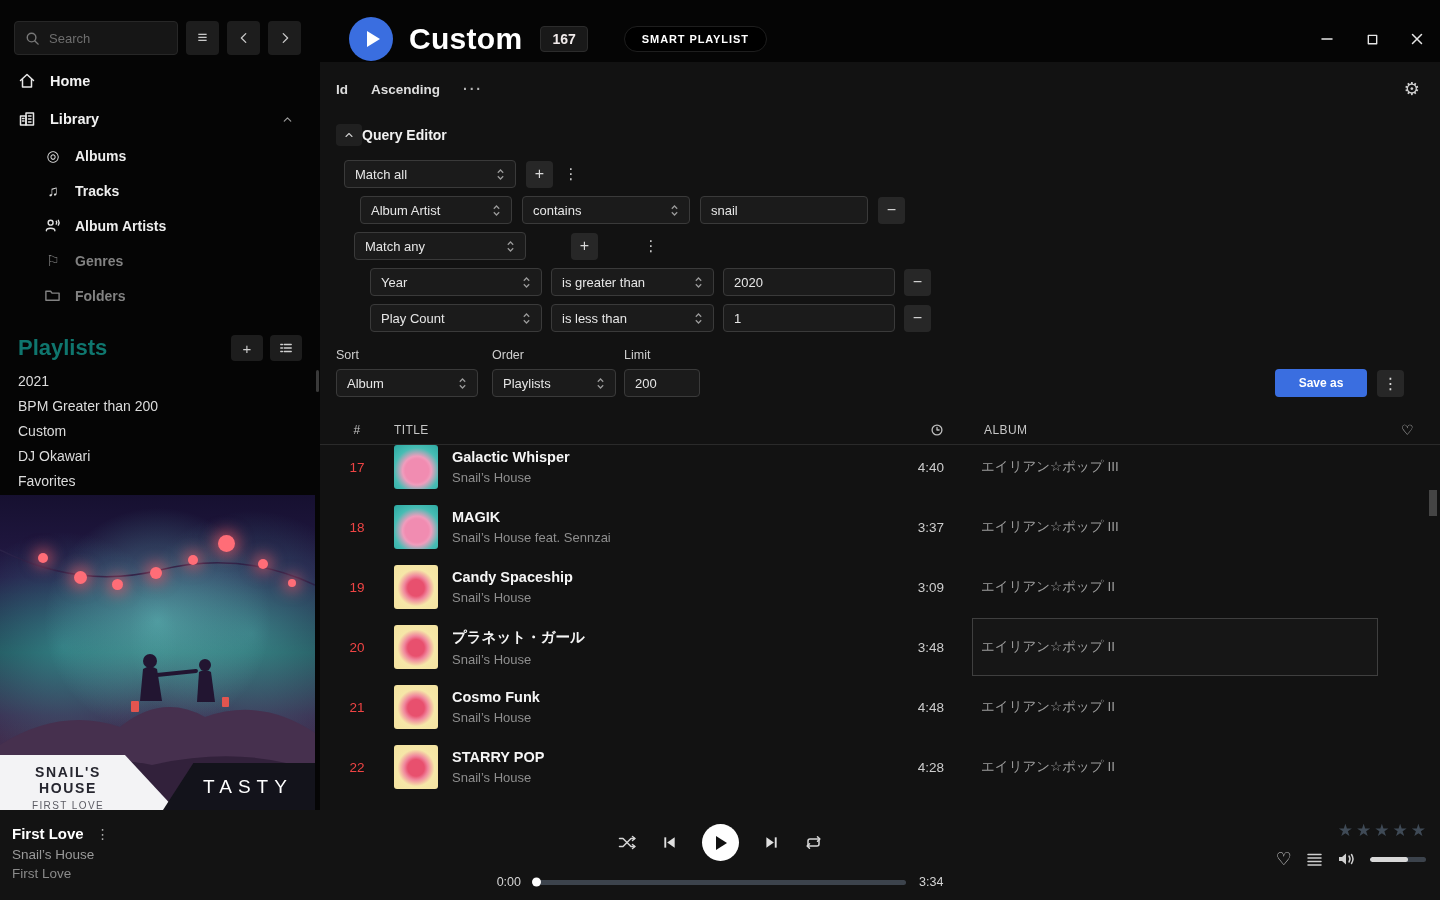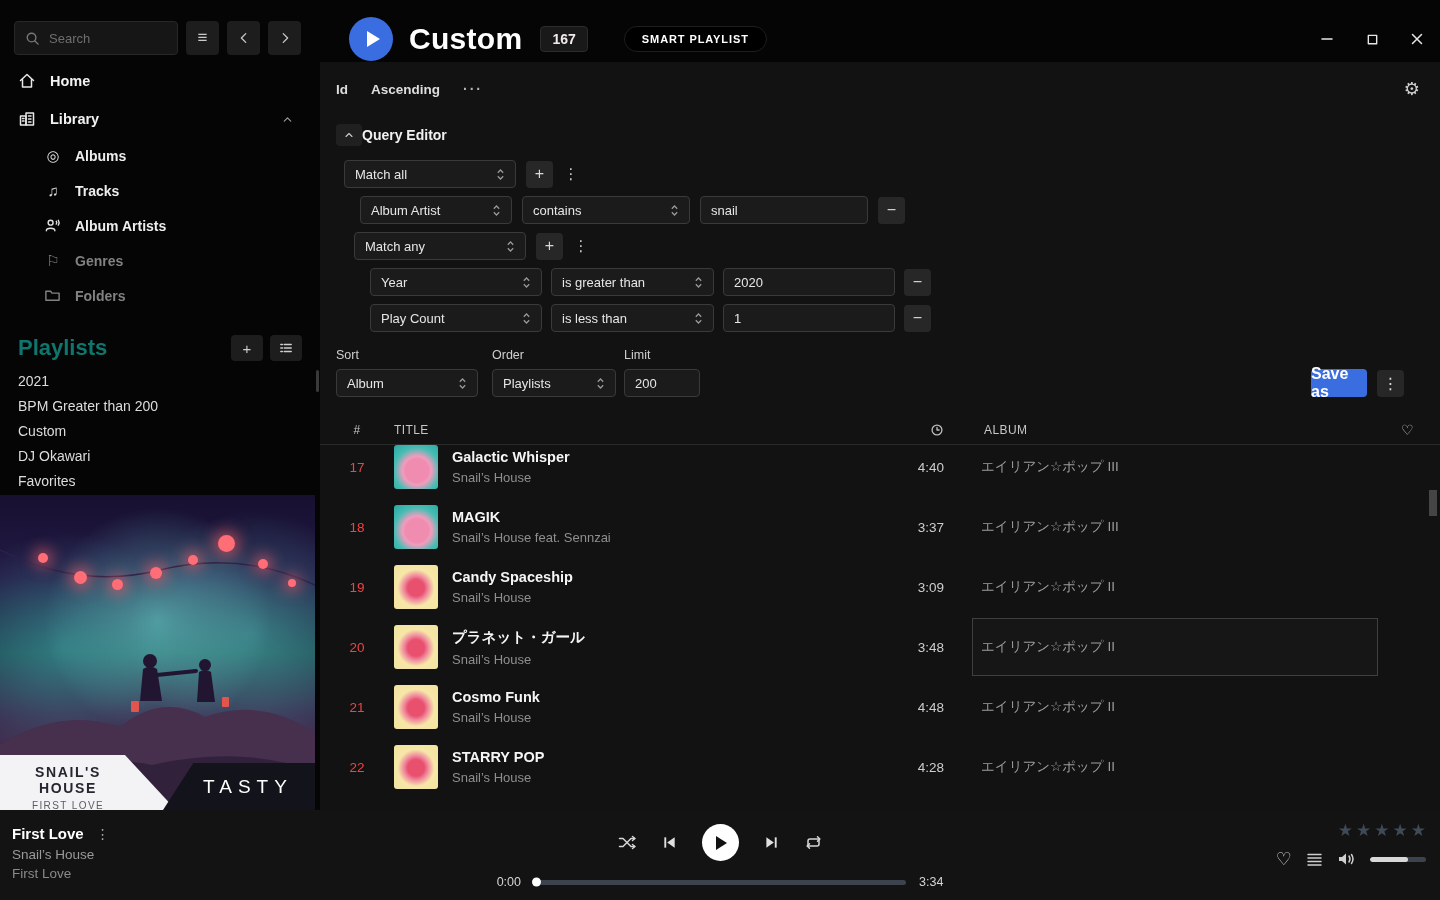--- a/index.html
+++ b/index.html
@@ -87,22 +87,22 @@
   .select { justify-content:space-between; }
   .chev { stroke:#9a9a9a; fill:none; stroke-width:1.4; }
   .mini-btn { width:27px; height:27px; background:#272727; border-radius:4px; color:#d9d9d9;
     display:flex; align-items:center; justify-content:center; font-size:16px; font-weight:400; }
   .dots-plain { width:16px; text-align:center; color:#c9c9c9; font-size:15px; }
   .gap10 { margin-left:10px; } .gap9 { margin-left:9px; }
 
   .sort-row { display:flex; align-items:flex-end; margin-top:16px; padding-right:20px; }
   .field { display:flex; flex-direction:column; }
   .field .flabel { font-size:12.5px; color:#cfcfcf; margin-bottom:7px; }
-  .save-btn { height:28px; background:var(--accent); border-radius:4px; color:#fff; font-size:16px; font-weight:700;
-    display:flex; align-items:center; justify-content:center; width:56px; }
+  .save-btn { height:28px; background:var(--accent); border-radius:4px; color:#fff; font-size:12px; font-weight:700;
+    display:flex; align-items:center; justify-content:center; width:92px; }
 
   
   .tracklist { margin-top:18px; }
   .t-header { display:grid; grid-template-columns:74px 488px 90px 468px; height:30px; align-items:center;
     border-bottom:1px solid #2a2a2a; color:#c6c6c6; font-size:12px; letter-spacing:.4px; font-weight:500; }
   .th-num { text-align:center; }
   .th-dur { display:flex; justify-content:flex-end; padding-right:28px; color:#bdbdbd; }
   .th-album { display:flex; align-items:center; justify-content:space-between; padding:0 26px 0 12px; }
   .th-heart { font-size:14px; color:#bdbdbd; }
   .t-body { height:352px; overflow:hidden; }
@@ -359,21 +359,21 @@
           </svg>
       </div>
       <div class="tinput gap10" style="width:168px;">
         <span>snail</span>
       </div>
       <div class="mini-btn gap10">
           <span>−</span>
         </div>
     </div>
 
-    <div class="qe-row" style="margin-left:18px;">
+    <div class="qe-row" style="margin-left:18px;gap:35px;">
       <div class="select" style="width:172px;">
         <span>Match any</span>
         <svg class="chev" width="9" height="15" viewBox="0 0 10 16">
             <path d="M2 6 L5 3 L8 6"></path>
             <path d="M2 10 L5 13 L8 10"></path>
           </svg>
       </div>
       <div class="mini-btn gap10">
           <span>+</span>
         </div>

